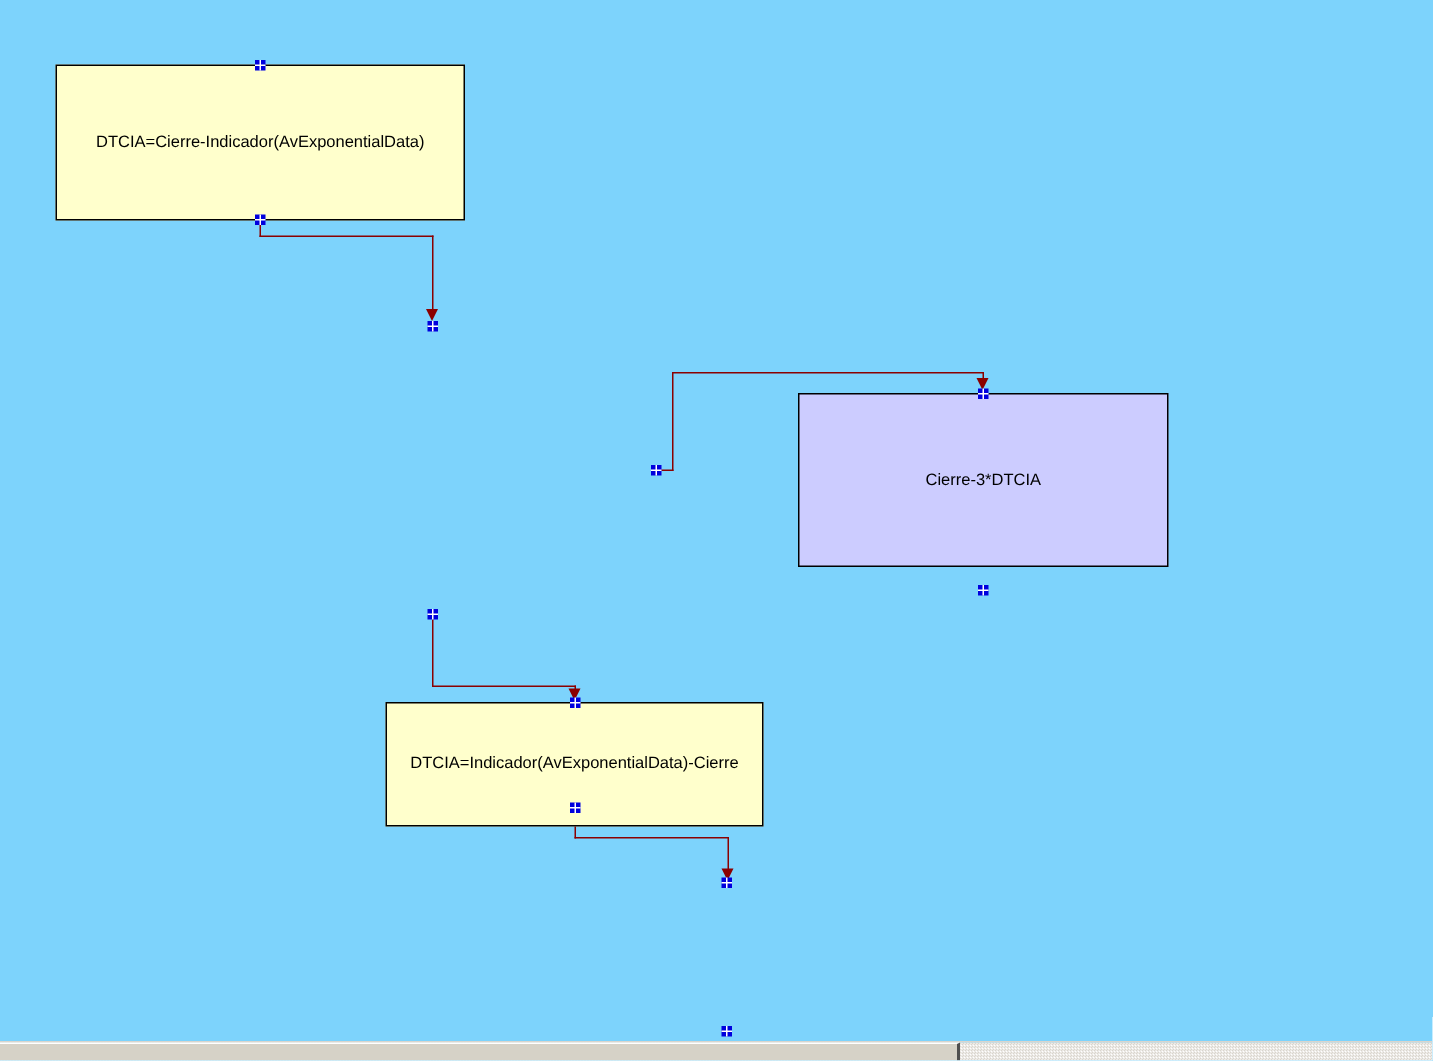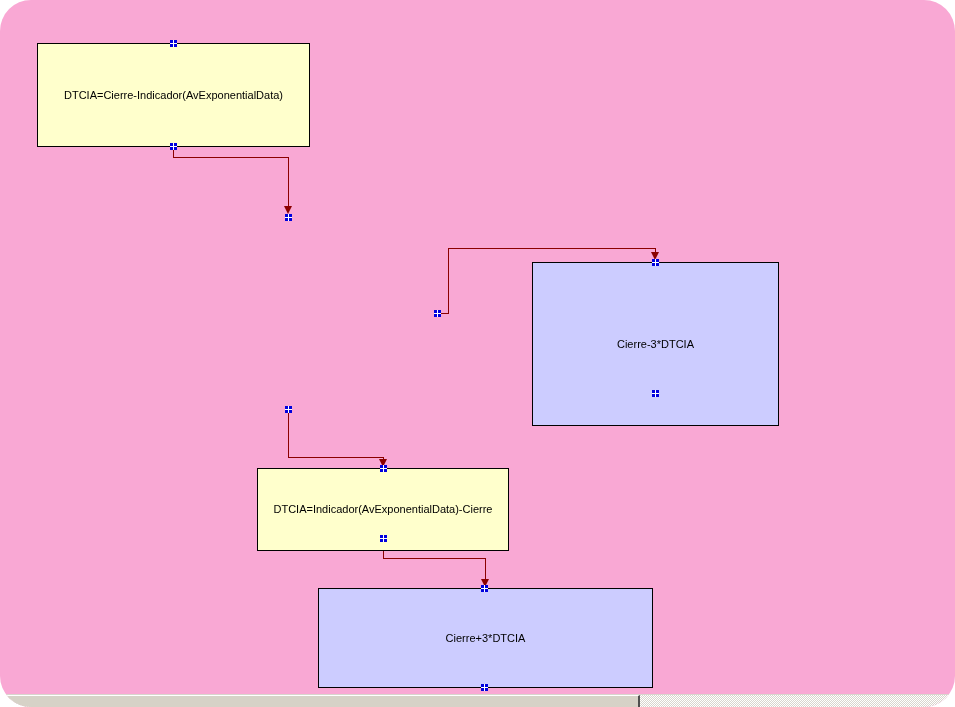--- a/index.html
+++ b/index.html
@@ -1,17 +1,17 @@
 <!DOCTYPE html>
 <html><head>
 <meta charset="utf-8">
 <style>
   html,body{margin:0;padding:0;background:#fff;}
   body{font-family:"Liberation Sans","DejaVu Sans",sans-serif;font-size:11px;color:#000;}
-  #stage{position:relative;width:955px;height:707px;background:#f9a8d4;overflow:hidden;border-radius:31px;}
+  #stage{position:relative;width:955px;height:707px;background:#7dd3fc;overflow:hidden;}
 
   
   .node{position:absolute;box-sizing:border-box;display:flex;align-items:center;justify-content:center;text-align:center;}
   .node.rect{border:1px solid #000;}
   .node.process{background:#ffffcc;}
   .node.terminal{background:#ccccff;}
   .node.decision{background:transparent;border:none;}
   .node.decision svg{position:absolute;left:0;top:0;}
   .node-label{position:relative;z-index:2;padding:0 4px;line-height:13px;}
 
@@ -68,31 +68,28 @@
     <div class="seg" style="left:383px;top:558px;width:103px;height:1px"></div>
     <div class="seg" style="left:485px;top:558px;width:1px;height:22px"></div>
     <div class="arrow-down" style="left:481px;top:579px"></div>
   </div>
 
   <div class="node rect process" style="left:37px;top:43px;width:273px;height:104px">
     <div class="node-label">DTCIA=Cierre-Indicador(AvExponentialData)</div>
   </div>
 
 
-  <div class="node rect terminal" style="left:532px;top:262px;width:247px;height:164px">
+  <div class="node rect terminal" style="left:532px;top:262px;width:247px;height:116px">
     <div class="node-label">Cierre-3*DTCIA</div>
   </div>
 
   <div class="node rect process" style="left:257px;top:468px;width:252px;height:83px">
     <div class="node-label">DTCIA=Indicador(AvExponentialData)-Cierre</div>
   </div>
 
-  <div class="node rect terminal" style="left:318px;top:588px;width:335px;height:100px">
-    <div class="node-label">Cierre+3*DTCIA</div>
-  </div>
 
   <div class="handle" style="left:170px;top:40px"></div>
   <div class="handle" style="left:170px;top:143px"></div>
   <div class="handle" style="left:285px;top:214px"></div>
   <div class="handle" style="left:434px;top:310px"></div>
   <div class="handle" style="left:285px;top:406px"></div>
   <div class="handle" style="left:652px;top:259px"></div>
   <div class="handle" style="left:652px;top:390px"></div>
   <div class="handle" style="left:380px;top:465px"></div>
   <div class="handle" style="left:380px;top:535px"></div>

